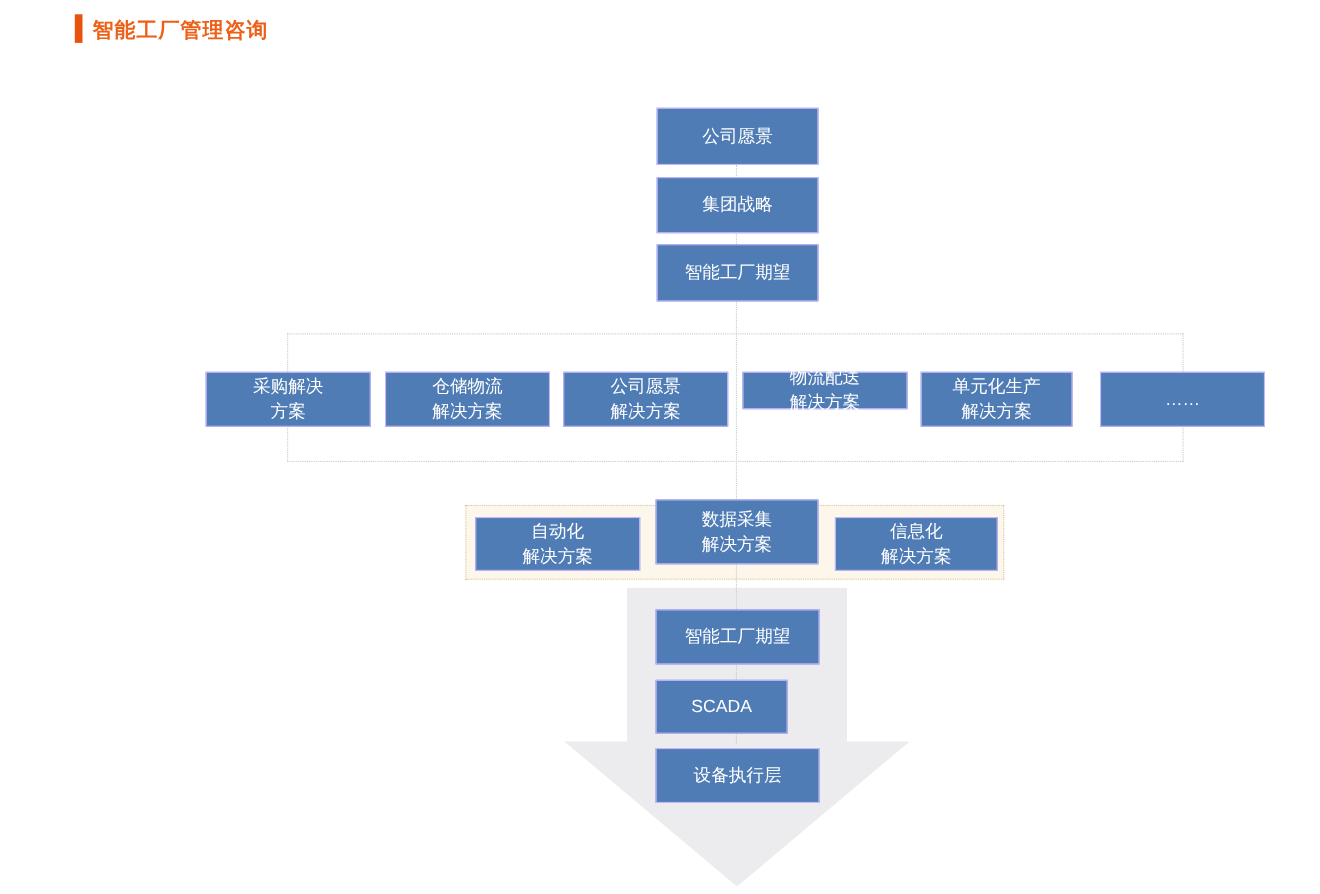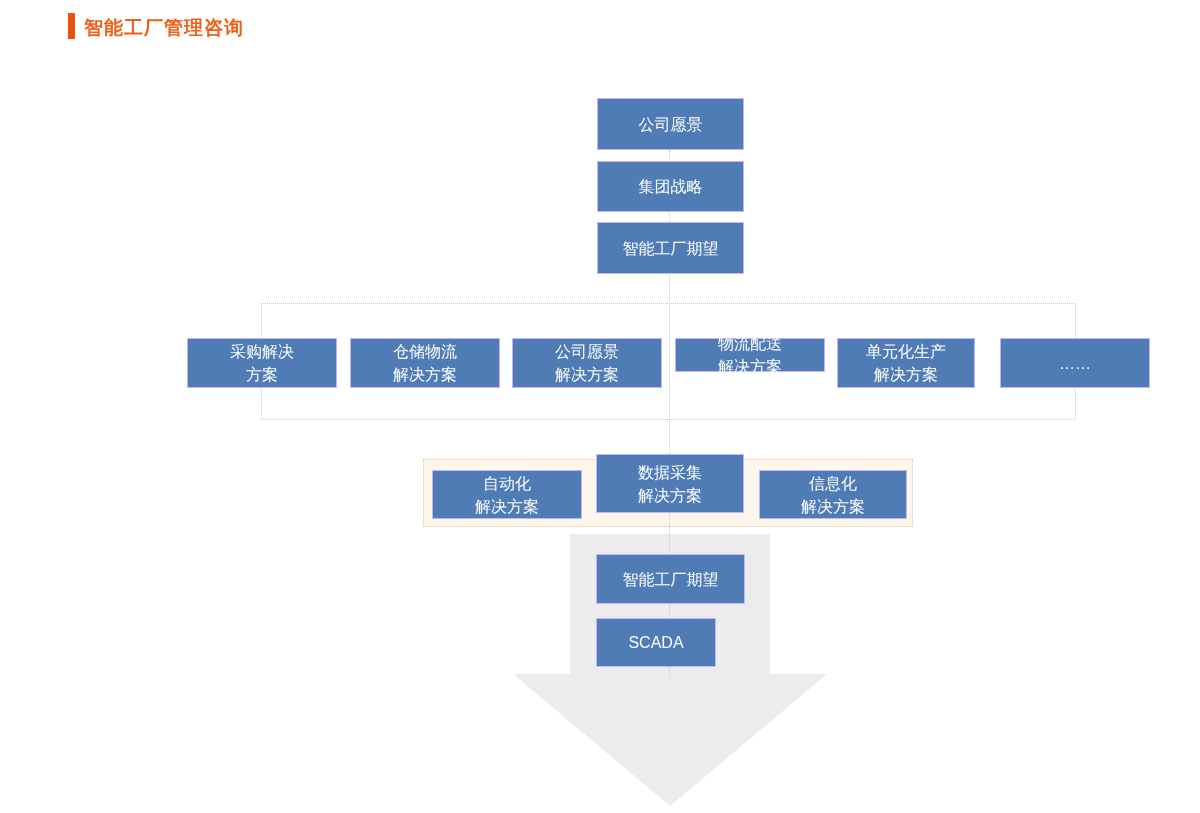--- a/index.html
+++ b/index.html
@@ -86,14 +86,17 @@
     <span>信息化</span>
     <span>解决方案</span>
   </div>
 
   <div class="bx" style="left:596px;top:554px;width:149px;height:50px">
     <span>智能工厂期望</span>
   </div>
   <div class="bx" style="left:596px;top:618px;width:120px;height:49px">
     <span>SCADA</span>
   </div>
+  <div class="bx" style="left:596px;top:680px;width:149px;height:50px">
+    <span>设备执行层</span>
+  </div>
 
 </div>
 
 </body></html>

